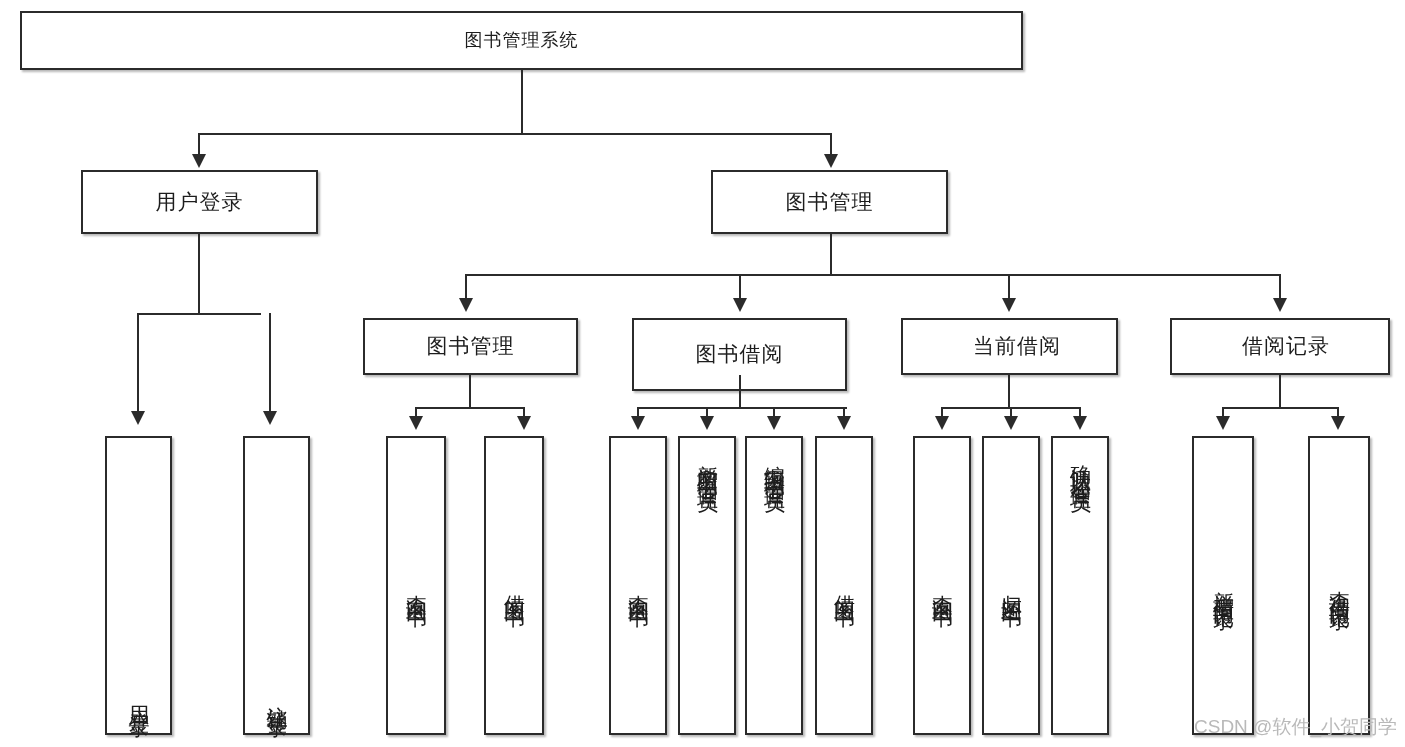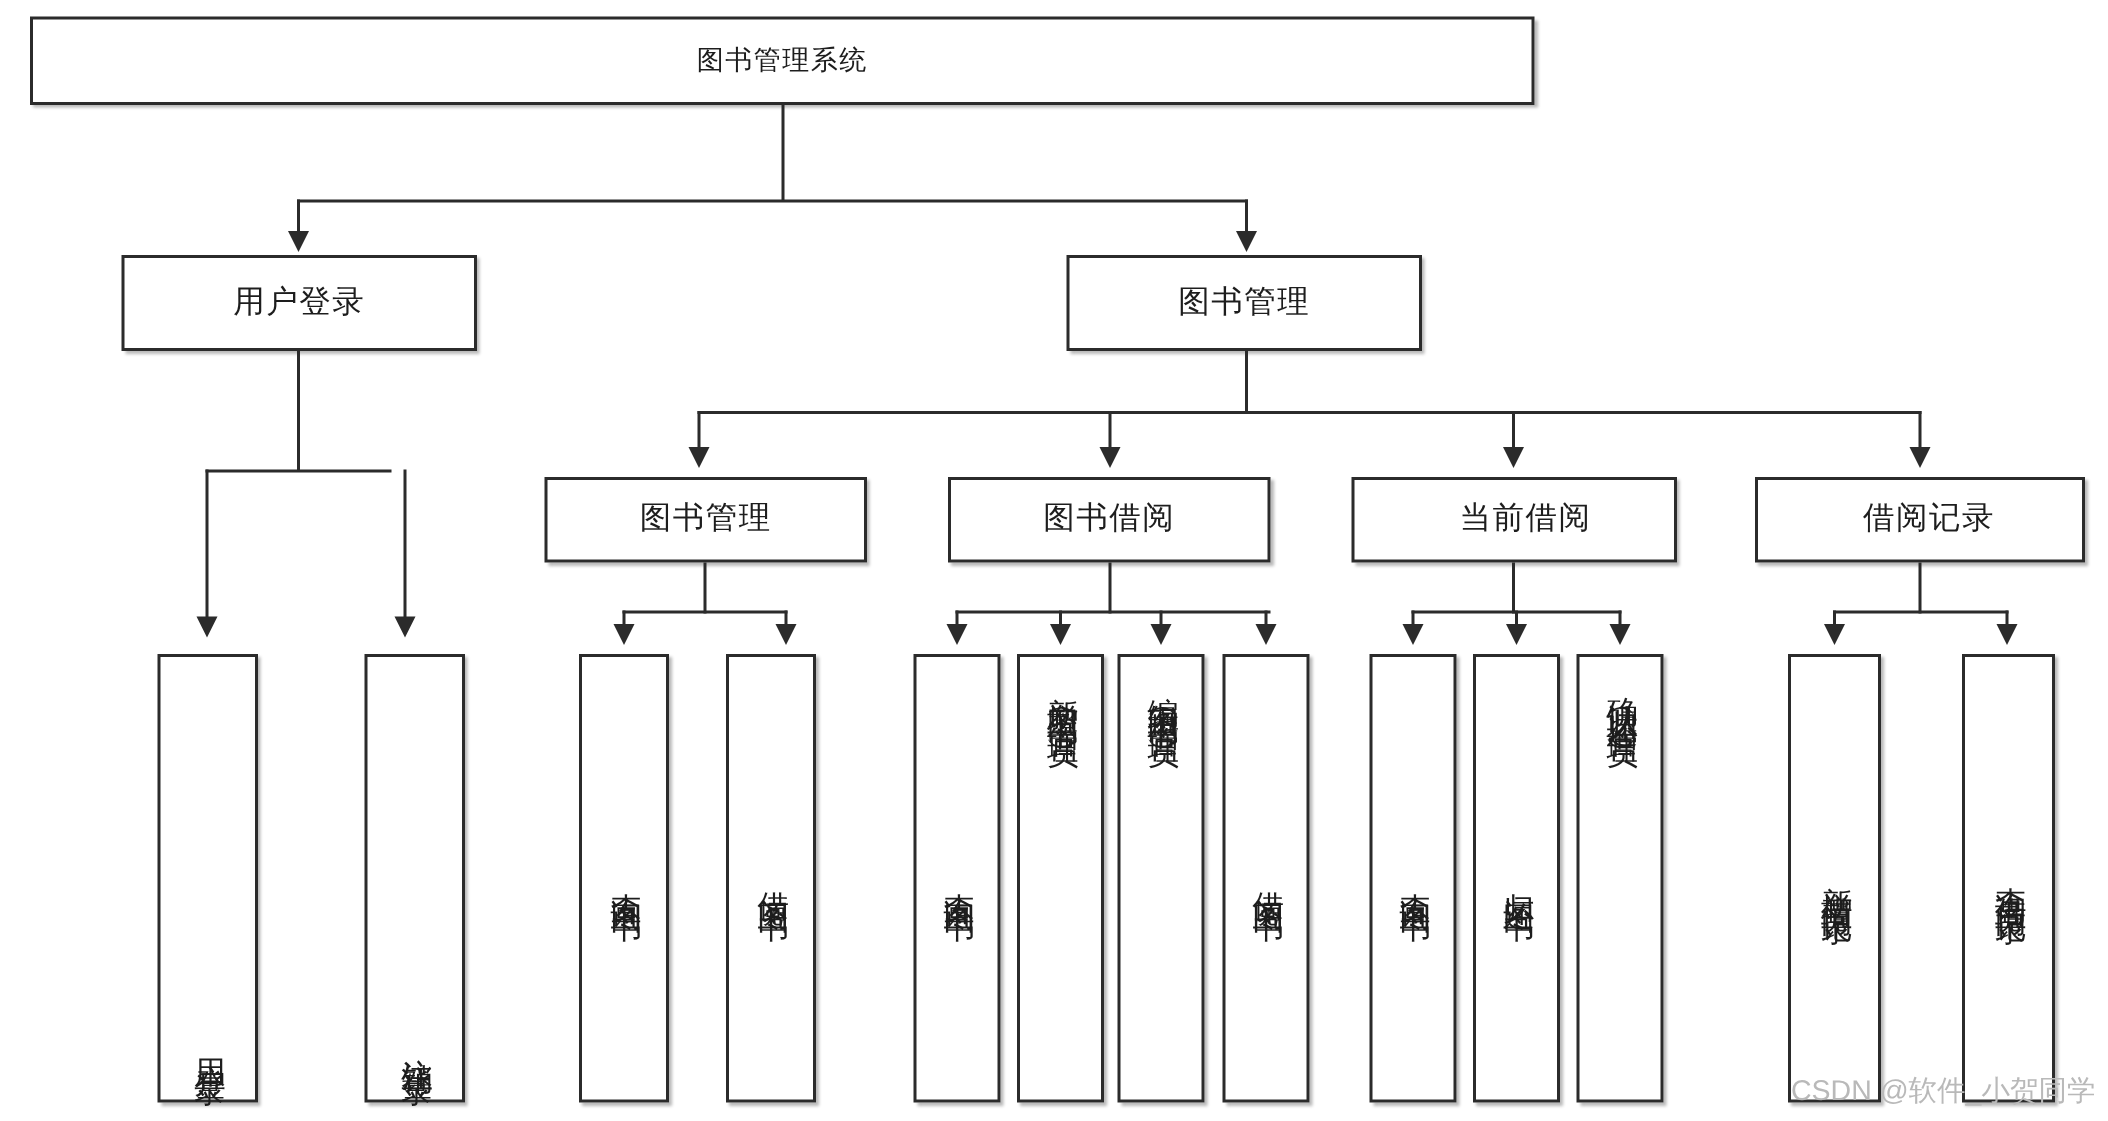--- a/index.html
+++ b/index.html
@@ -134,21 +134,21 @@
   <div class="vline" style="left:1008px; top:274px; width:2px; height:26px;"></div>
   <div class="arrow" style="left:1002px; top:298px;"></div>
 
   <div class="vline" style="left:1279px; top:274px; width:2px; height:26px;"></div>
   <div class="arrow" style="left:1273px; top:298px;"></div>
 
   <div class="node mid" style="left:363px; top:318px; width:215px; height:57px;">
     <span class="lbl">图书管理</span>
   </div>
 
-  <div class="node mid" style="left:632px; top:318px; width:215px; height:57px;">
+  <div class="node mid" style="left:632px; top:318px; width:215px; height:73px;">
     <span class="lbl">图书借阅</span>
   </div>
 
   <div class="node mid" style="left:901px; top:318px; width:217px; height:57px;padding-left:15px;">
     <span class="lbl">当前借阅</span>
   </div>
 
   <div class="node mid" style="left:1170px; top:318px; width:220px; height:57px;padding-left:12px;">
     <span class="lbl">借阅记录</span>
   </div>

